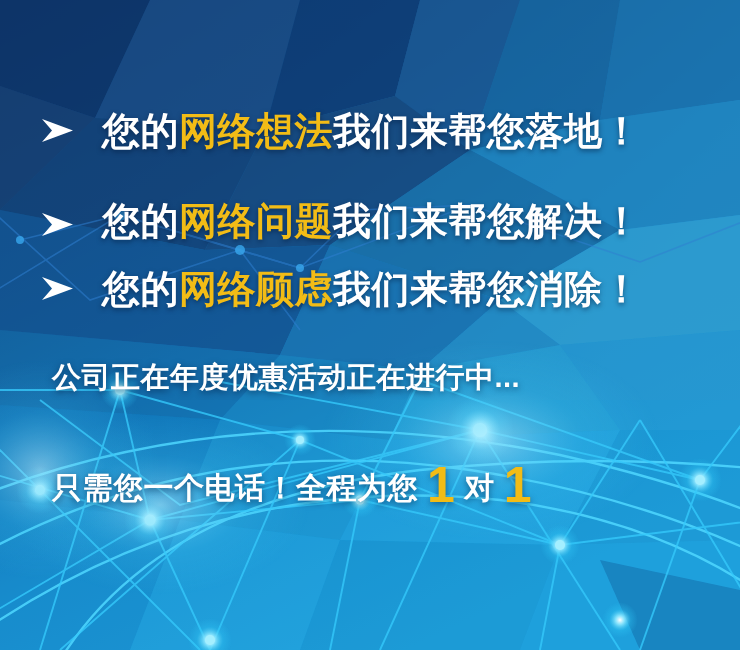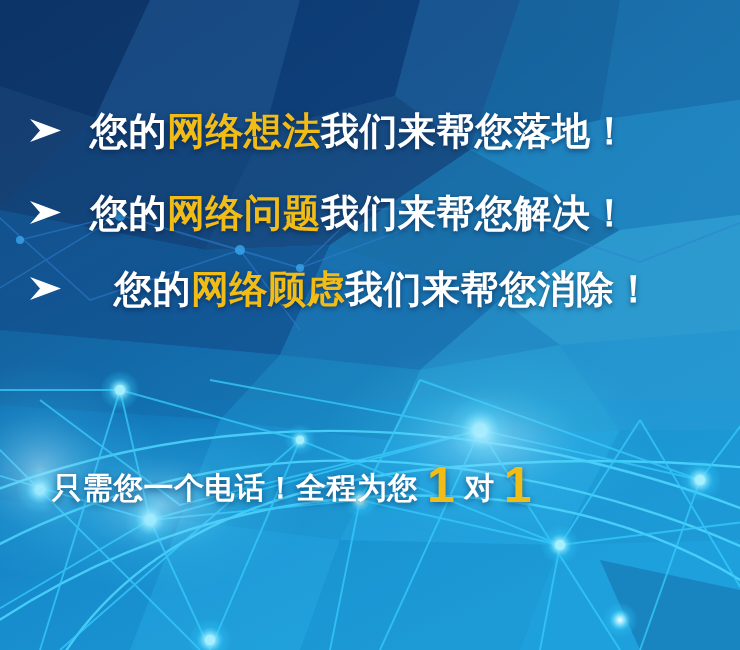--- a/index.html
+++ b/index.html
@@ -34,29 +34,29 @@
 
   
   #content {
     position:absolute;
     inset:0;
     z-index:10;
   }
 
   .headline-row {
     position:absolute;
-    left:28px;
+    left:40px;
     display:flex;
     align-items:center;
     height:54px;
   }
 
   #row-1 { top:104px; }
-  #row-2 { top:186px; }
-  #row-3 { top:262px;gap:24px; }
+  #row-2 { top:186px;align-items:flex-end; }
+  #row-3 { top:262px; }
 
   .arrow-icon {
     width:34px; height:30px;
     flex:0 0 34px;
     margin-right:28px;
     display:block;
   }
 
   .headline-text {
     font-size:38px;
@@ -282,20 +282,21 @@
 
     <div class="headline-row" id="row-3">
       <svg class="arrow-icon" viewBox="0 0 34 30">
         <path d="M2 3 L33 14.5 L2 26 L12 14.5 Z" fill="#ffffff"></path>
       </svg>
       <div class="headline-text">
         <span>您的</span><span class="hl">网络顾虑</span><span>我们来帮您消除！</span>
       </div>
     </div>
 
+    <div class="subline" id="sub-1">公司正在年度优惠活动正在进行中...</div>
 
     <div class="subline" id="sub-2">
       <span class="seg">只需您一个电话！全程为您</span>
       <span class="big-num">1</span>
       <span class="seg">对</span>
       <span class="big-num">1</span>
     </div>
 
   </div>
 </div>

